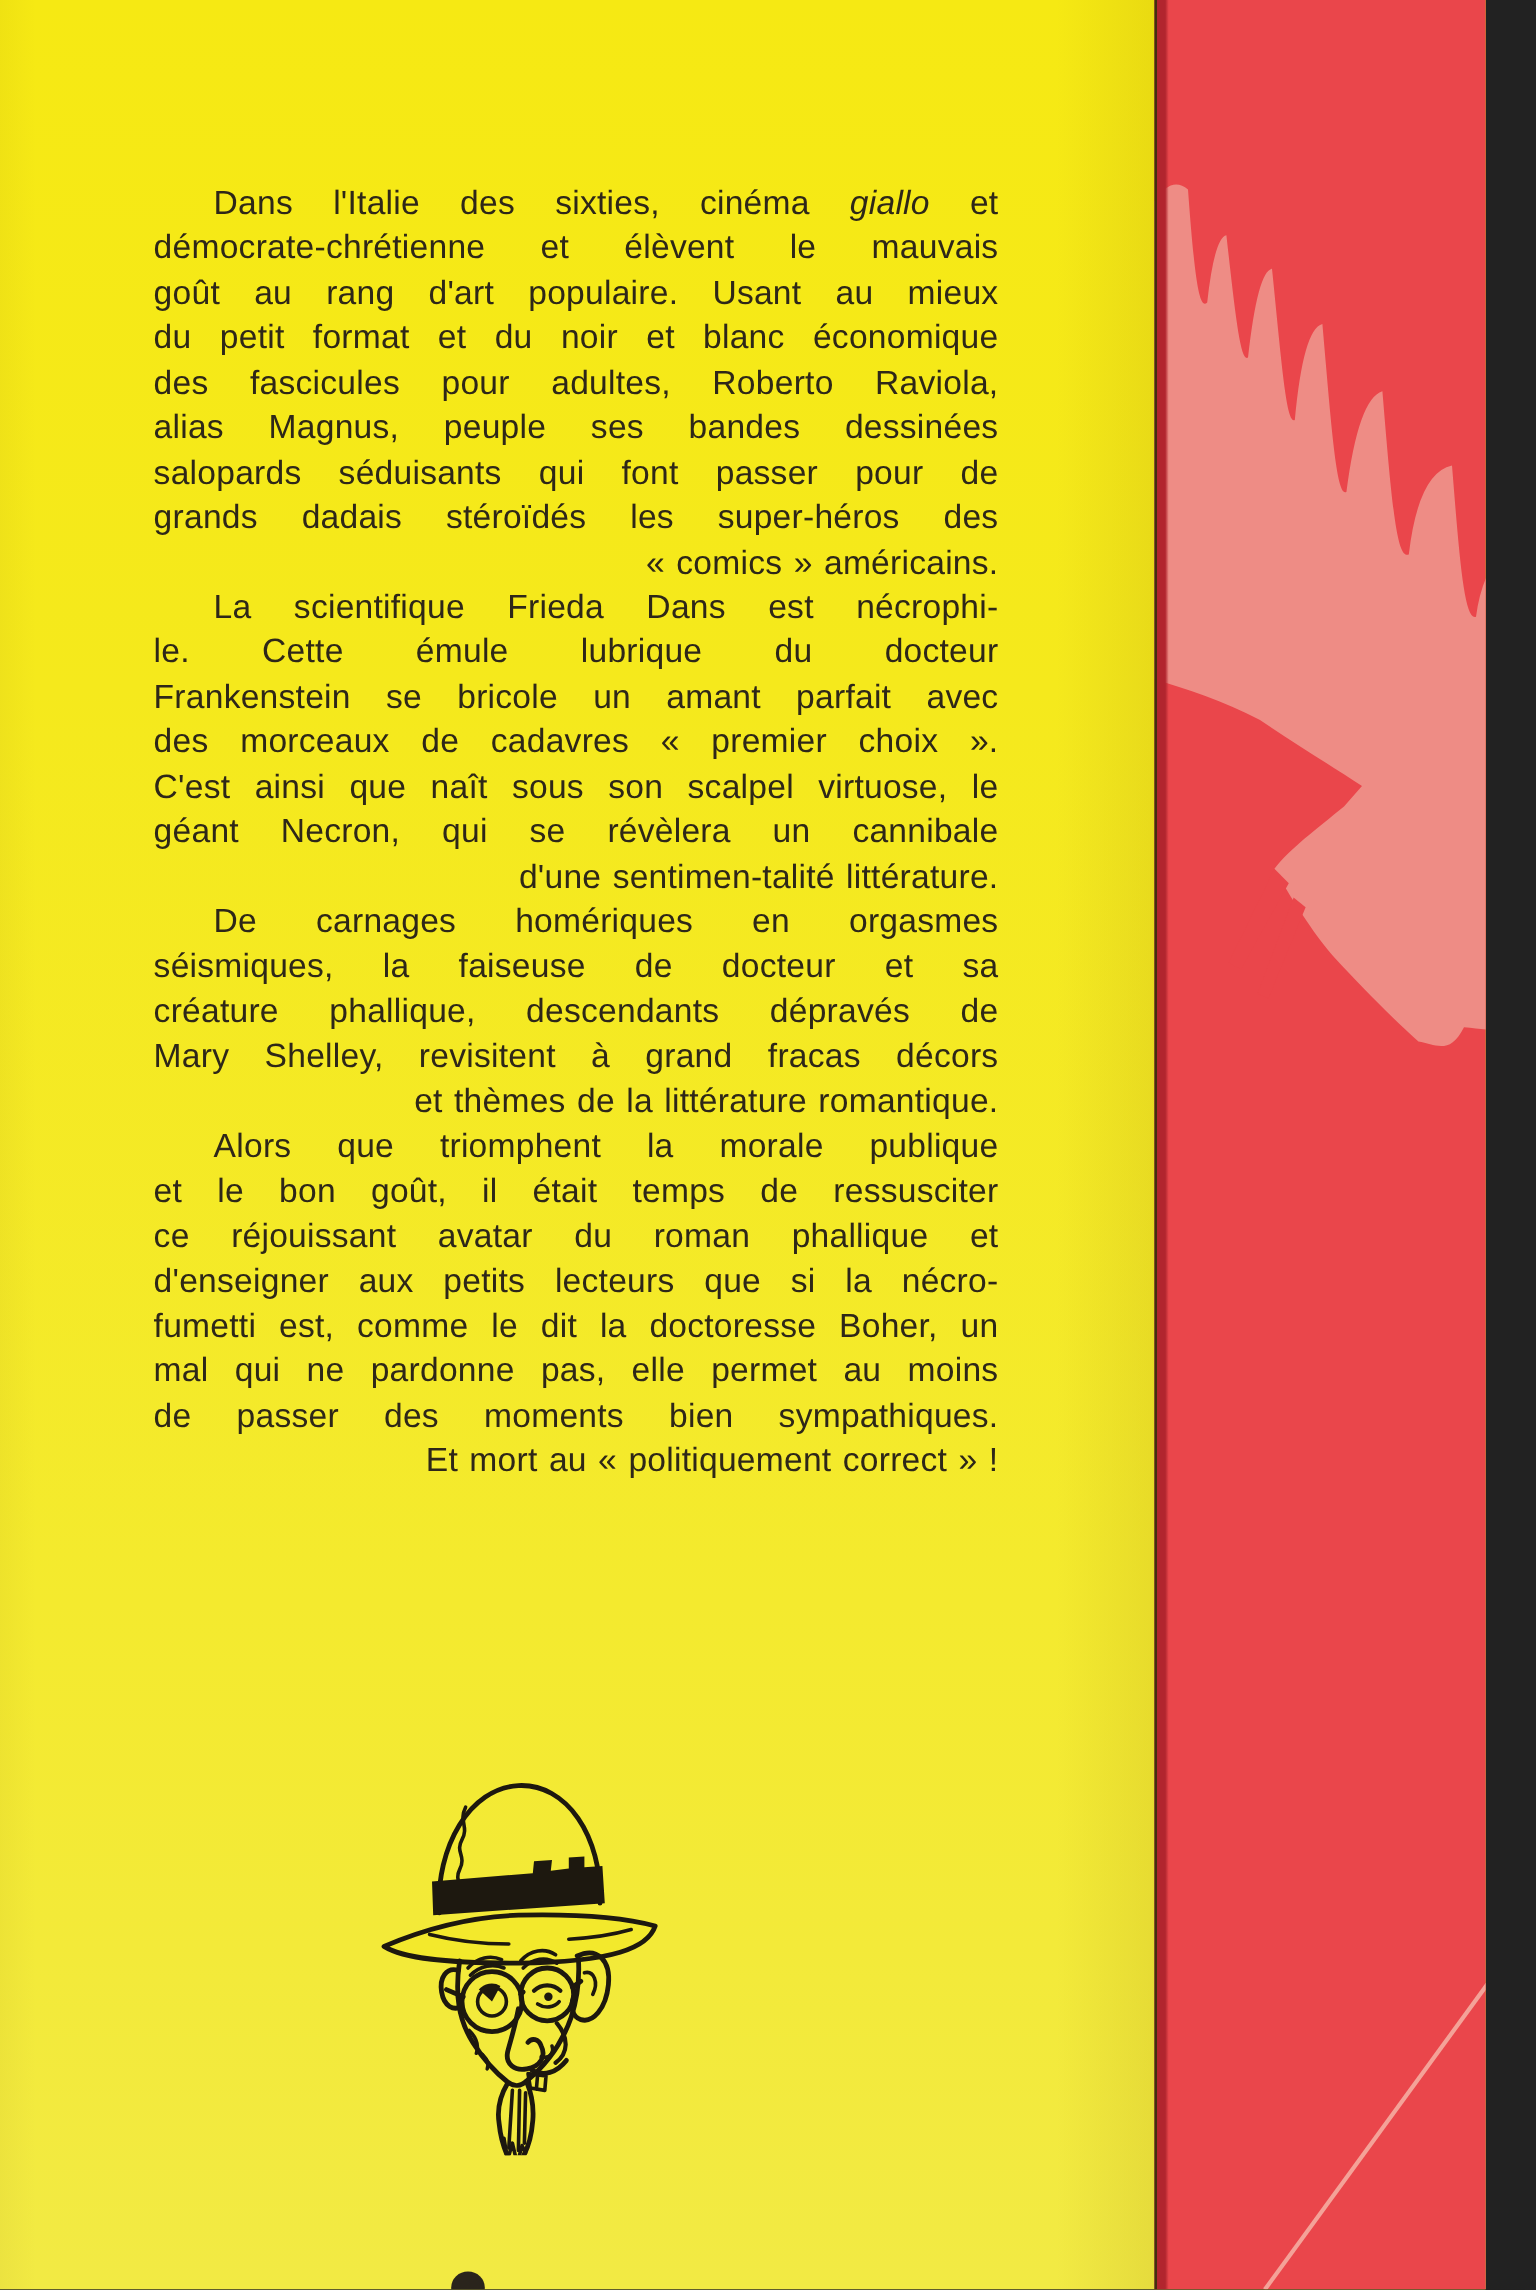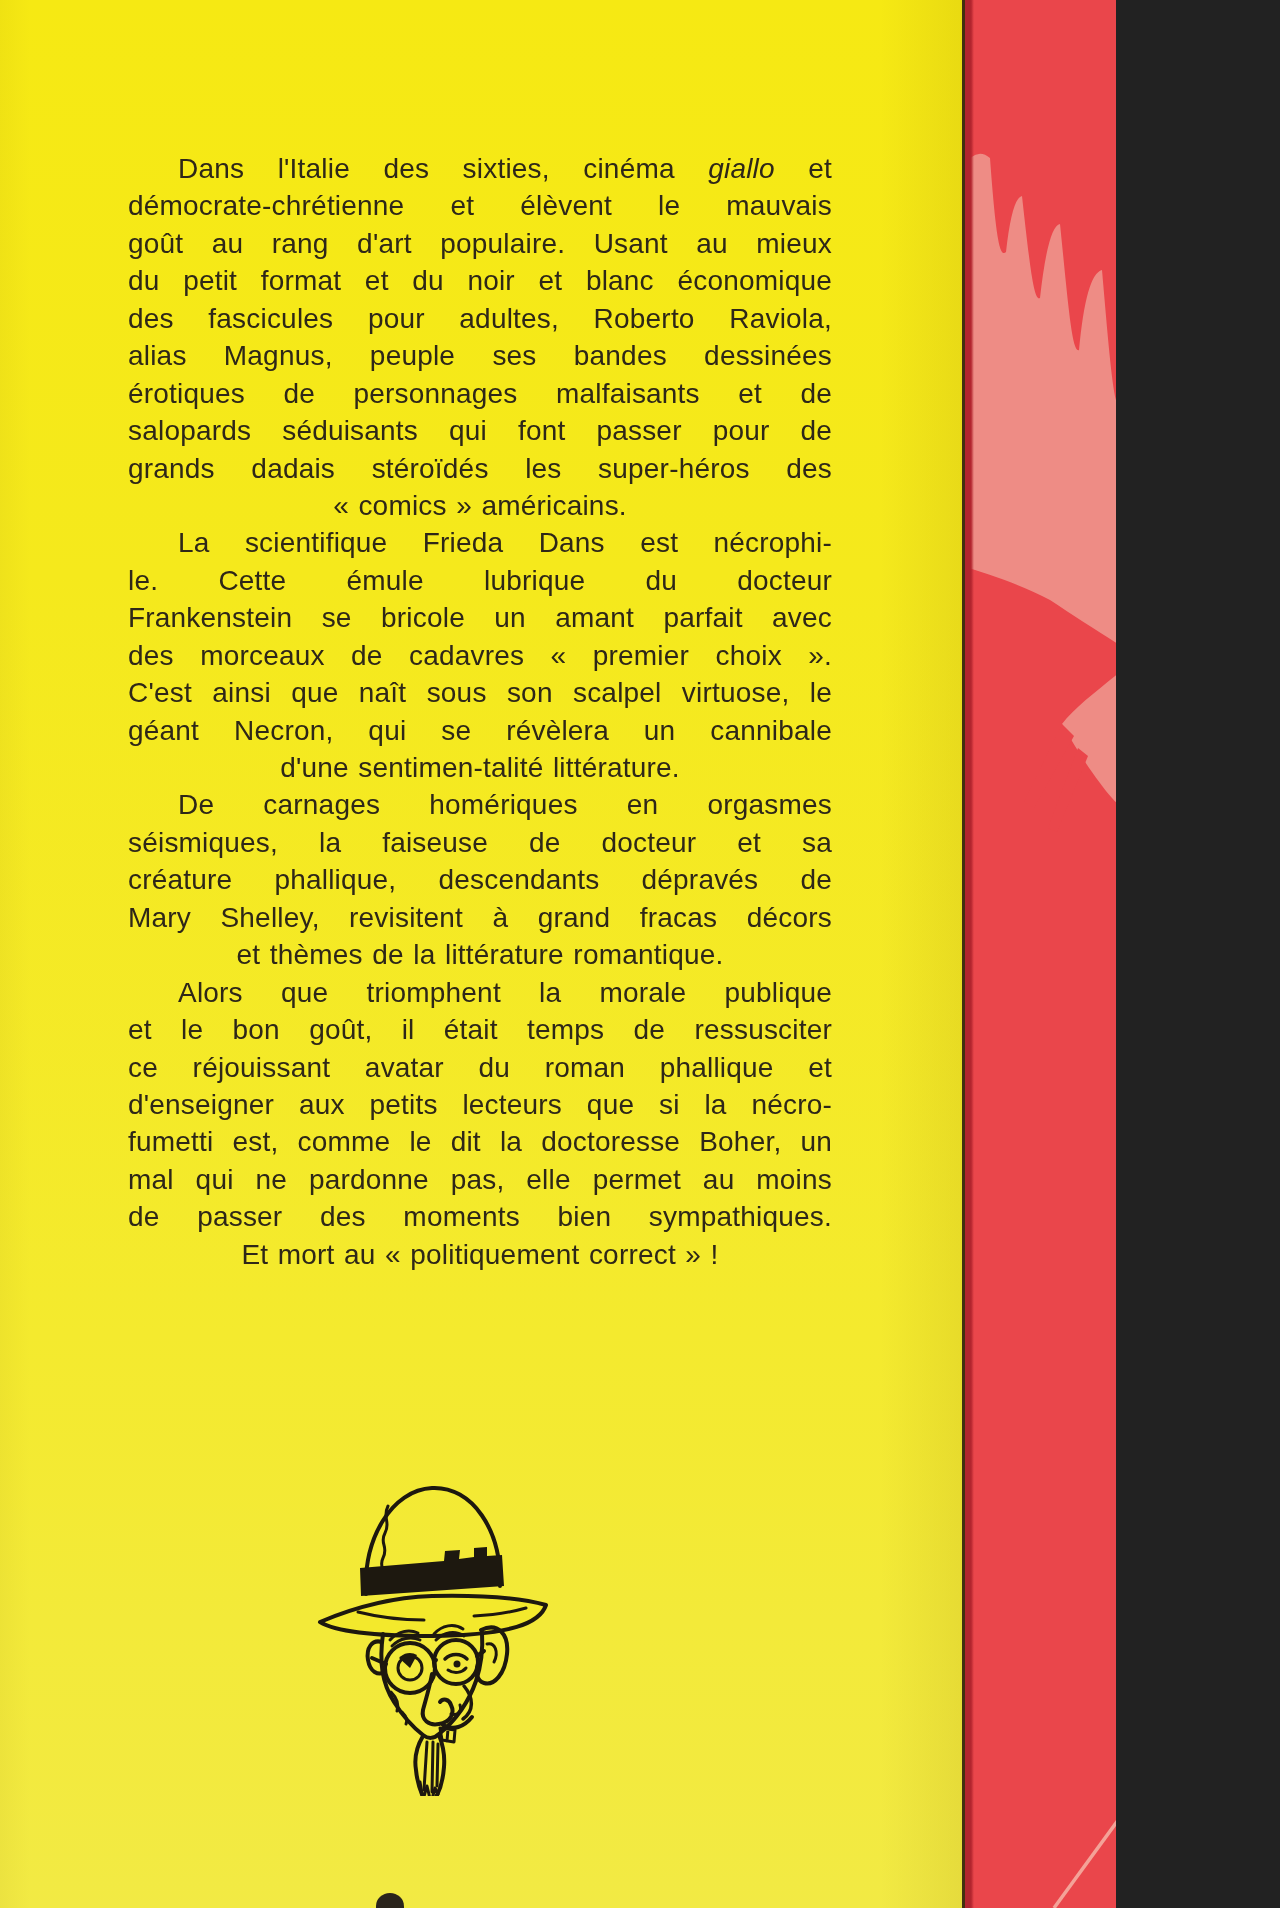--- a/index.html
+++ b/index.html
@@ -1,18 +1,18 @@
 <!DOCTYPE html>
 <html><head>
 <meta charset="utf-8">
 <style>
   html,body{margin:0;padding:0;background:#222;}
   #cover{
     position:relative;
-    width:1116px;height:1908px;
+    width:1238px;height:1908px;
     overflow:hidden;
     font-family:"Liberation Sans","DejaVu Sans",sans-serif;
     background:linear-gradient(180deg,#f6e913 0%,#f5e91c 30%,#f4ea2e 70%,#f2ea44 100%);
   }
   
   #cover .edge-shade{
     position:absolute;top:0;left:0;width:962px;height:100%;
     background:linear-gradient(90deg,rgba(120,90,0,0.05) 0,rgba(120,90,0,0) 30px,rgba(120,90,0,0) 880px,rgba(120,90,0,0.10) 962px);
     pointer-events:none;
   }
@@ -21,21 +21,21 @@
     color:#2e2718;
     font-size:28px;
     letter-spacing:.2px;
     word-spacing:1.5px;
   }
   .line{
     height:37.45px;
     line-height:37.45px;
     overflow:hidden;
     white-space:normal;
-    text-align:center;
+    text-align:right;
   }
   .line.j{text-align:justify;text-align-last:justify;}
   .line.j::after{content:"";display:inline-block;width:100%;height:0;}
   .line.ind{text-indent:50px;}
   .it{font-style:italic;}
   
   .red-stripe{
     position:absolute;top:0;left:962px;width:318px;height:1908px;
     background:#ea464b;
   }
@@ -93,21 +93,20 @@
     <div class="spine-line"></div>
   </div>
 
   <div class="text-block">
       <div class="line j ind"><span>Dans l'Italie des sixties, cinéma </span><span class="it">giallo</span><span> et</span></div>
       <div class="line j"><span>démocrate-chrétienne et élèvent le mauvais</span></div>
       <div class="line j"><span>goût au rang d'art populaire. Usant au mieux</span></div>
       <div class="line j"><span>du petit format et du noir et blanc économique</span></div>
       <div class="line j"><span>des fascicules pour adultes, Roberto Raviola,</span></div>
       <div class="line j"><span>alias Magnus, peuple ses bandes dessinées</span></div>
-      <div class="line j"><span>érotiques de personnages malfaisants et de</span></div>
       <div class="line j"><span>salopards séduisants qui font passer pour de</span></div>
       <div class="line j"><span>grands dadais stéroïdés les super-héros des</span></div>
       <div class="line"><span>« comics » américains.</span></div>
       <div class="line j ind"><span>La scientifique Frieda Dans est nécrophi-</span></div>
       <div class="line j"><span>le. Cette émule lubrique du docteur</span></div>
       <div class="line j"><span>Frankenstein se bricole un amant parfait avec</span></div>
       <div class="line j"><span>des morceaux de cadavres « premier choix ».</span></div>
       <div class="line j"><span>C'est ainsi que naît sous son scalpel virtuose, le</span></div>
       <div class="line j"><span>géant Necron, qui se révèlera un cannibale</span></div>
       <div class="line"><span>d'une sentimen-talité littérature.</span></div>

